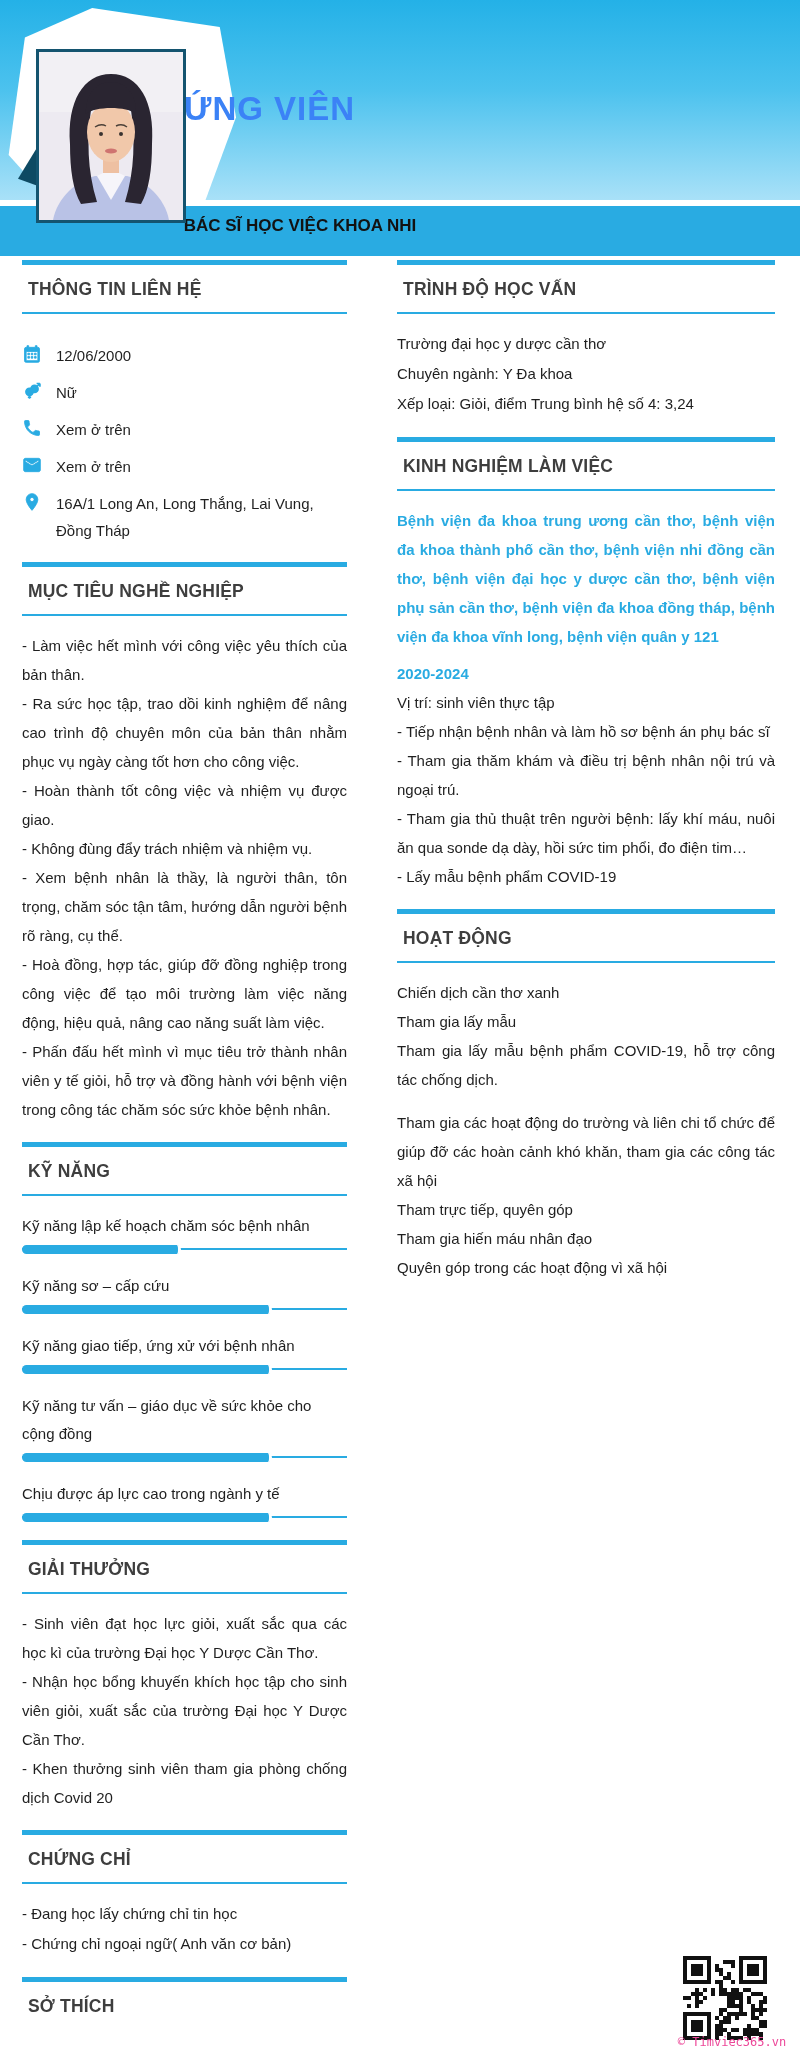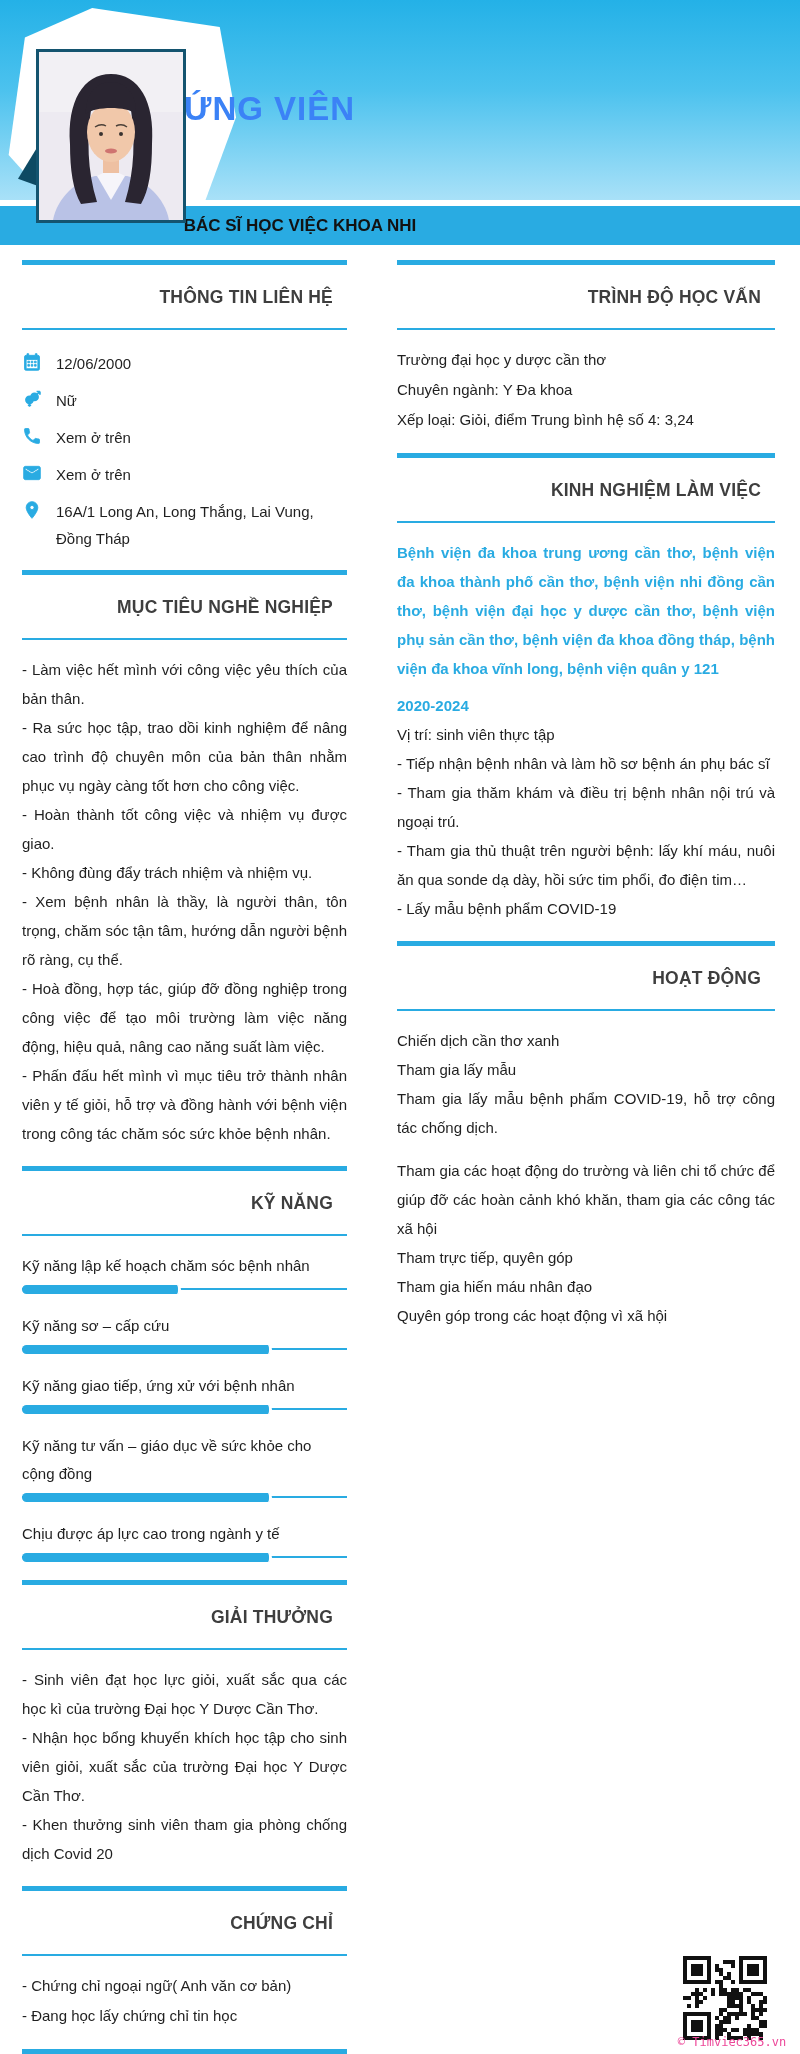--- a/index.html
+++ b/index.html
@@ -8,49 +8,49 @@
     --title:#3e3e3e;
   }
   *{box-sizing:border-box;}
   html,body{margin:0;padding:0;background:#fff;}
   body{font-family:"Liberation Sans","DejaVu Sans",sans-serif;color:var(--ink);}
   .page{position:relative;width:800px;height:2054px;background:#fff;overflow:hidden;}
 
   
   .hero{position:absolute;left:0;top:0;width:800px;height:200px;
         background:linear-gradient(180deg,#24b1e7 0%,#4cc2ee 45%,#a9e1f8 100%);}
-  .band{position:absolute;left:0;top:206px;width:800px;height:39px;background:var(--accent);}
+  .band{position:absolute;left:0;top:206px;width:800px;height:50px;background:var(--accent);}
   .band-text{position:absolute;left:0;top:0;width:600px;height:39px;line-height:39px;
              text-align:center;font-size:17px;font-weight:700;color:#121212;}
   .poly{position:absolute;left:4px;top:8px;width:232px;height:210px;background:#fff;
         clip-path:polygon(38% 0%,93% 9%,100% 52%,84% 100%,24% 97%,2% 70%,9% 14%);}
   .fold{position:absolute;left:18px;top:146px;width:20px;height:40px;background:#0e4a63;
         clip-path:polygon(100% 0,100% 100%,0 82%);}
   .photo{position:absolute;left:36px;top:49px;width:150px;height:174px;
          border:3px solid #14546f;background:#eceaf2;}
   .photo svg{display:block;}
   .hero-title{position:absolute;left:184px;top:90px;font-size:33px;font-weight:700;
               color:#3b82f6;letter-spacing:1px;white-space:nowrap;}
 
   
   .col-left{position:absolute;left:22px;top:260px;width:325px;}
   .col-right{position:absolute;left:397px;top:260px;width:378px;}
 
   .shead .bt{height:5px;background:var(--accent);}
-  .shead h2{margin:12px;padding:10px 2px 8px;text-align:right;font-size:17.5px;
+  .shead h2{margin:4px;padding:10px 2px 8px;text-align:left;font-size:17.5px;
             font-weight:700;color:var(--title);letter-spacing:.2px;}
   .shead .bb{height:2px;background:var(--accent);}
   .sec{margin-bottom:18px;}
 
   .p{font-size:15px;line-height:29px;text-align:justify;margin:0;color:var(--ink);}
   .plain{font-size:15px;line-height:30px;margin:0;color:var(--ink);}
   .body-block{margin-top:15px;}
 
   
-  .contact{margin-top:20px;}
+  .contact{margin-top:28px;}
   .crow{display:flex;align-items:flex-start;gap:14px;margin-bottom:10px;}
   .cic{flex:none;width:20px;height:20px;margin-top:2px;}
   .cic svg{display:block;width:20px;height:20px;fill:var(--accent);stroke:var(--accent);}
   .ctxt{font-size:15px;line-height:27px;}
 
   
   .skills{margin-top:16px;}
   .skill{margin-bottom:18px;}
   .skill .lbl{font-size:15px;line-height:28px;margin-bottom:5px;}
   .bar{position:relative;height:9px;}
@@ -230,22 +230,22 @@
       </div>
     </div>
 
     <div class="sec">
       <div class="shead">
         <div class="bt"></div>
         <h2>CHỨNG CHỈ</h2>
         <div class="bb"></div>
       </div>
       <div class="body-block">
+        <p class="plain">- Đang học lấy chứng chỉ tin học</p>
         <p class="plain">- Chứng chỉ ngoại ngữ( Anh văn cơ bản)</p>
-        <p class="plain">- Đang học lấy chứng chỉ tin học</p>
       </div>
     </div>
 
     <div class="sec">
       <div class="shead">
         <div class="bt"></div>
         <h2>SỞ THÍCH</h2>
 
       </div>
 

